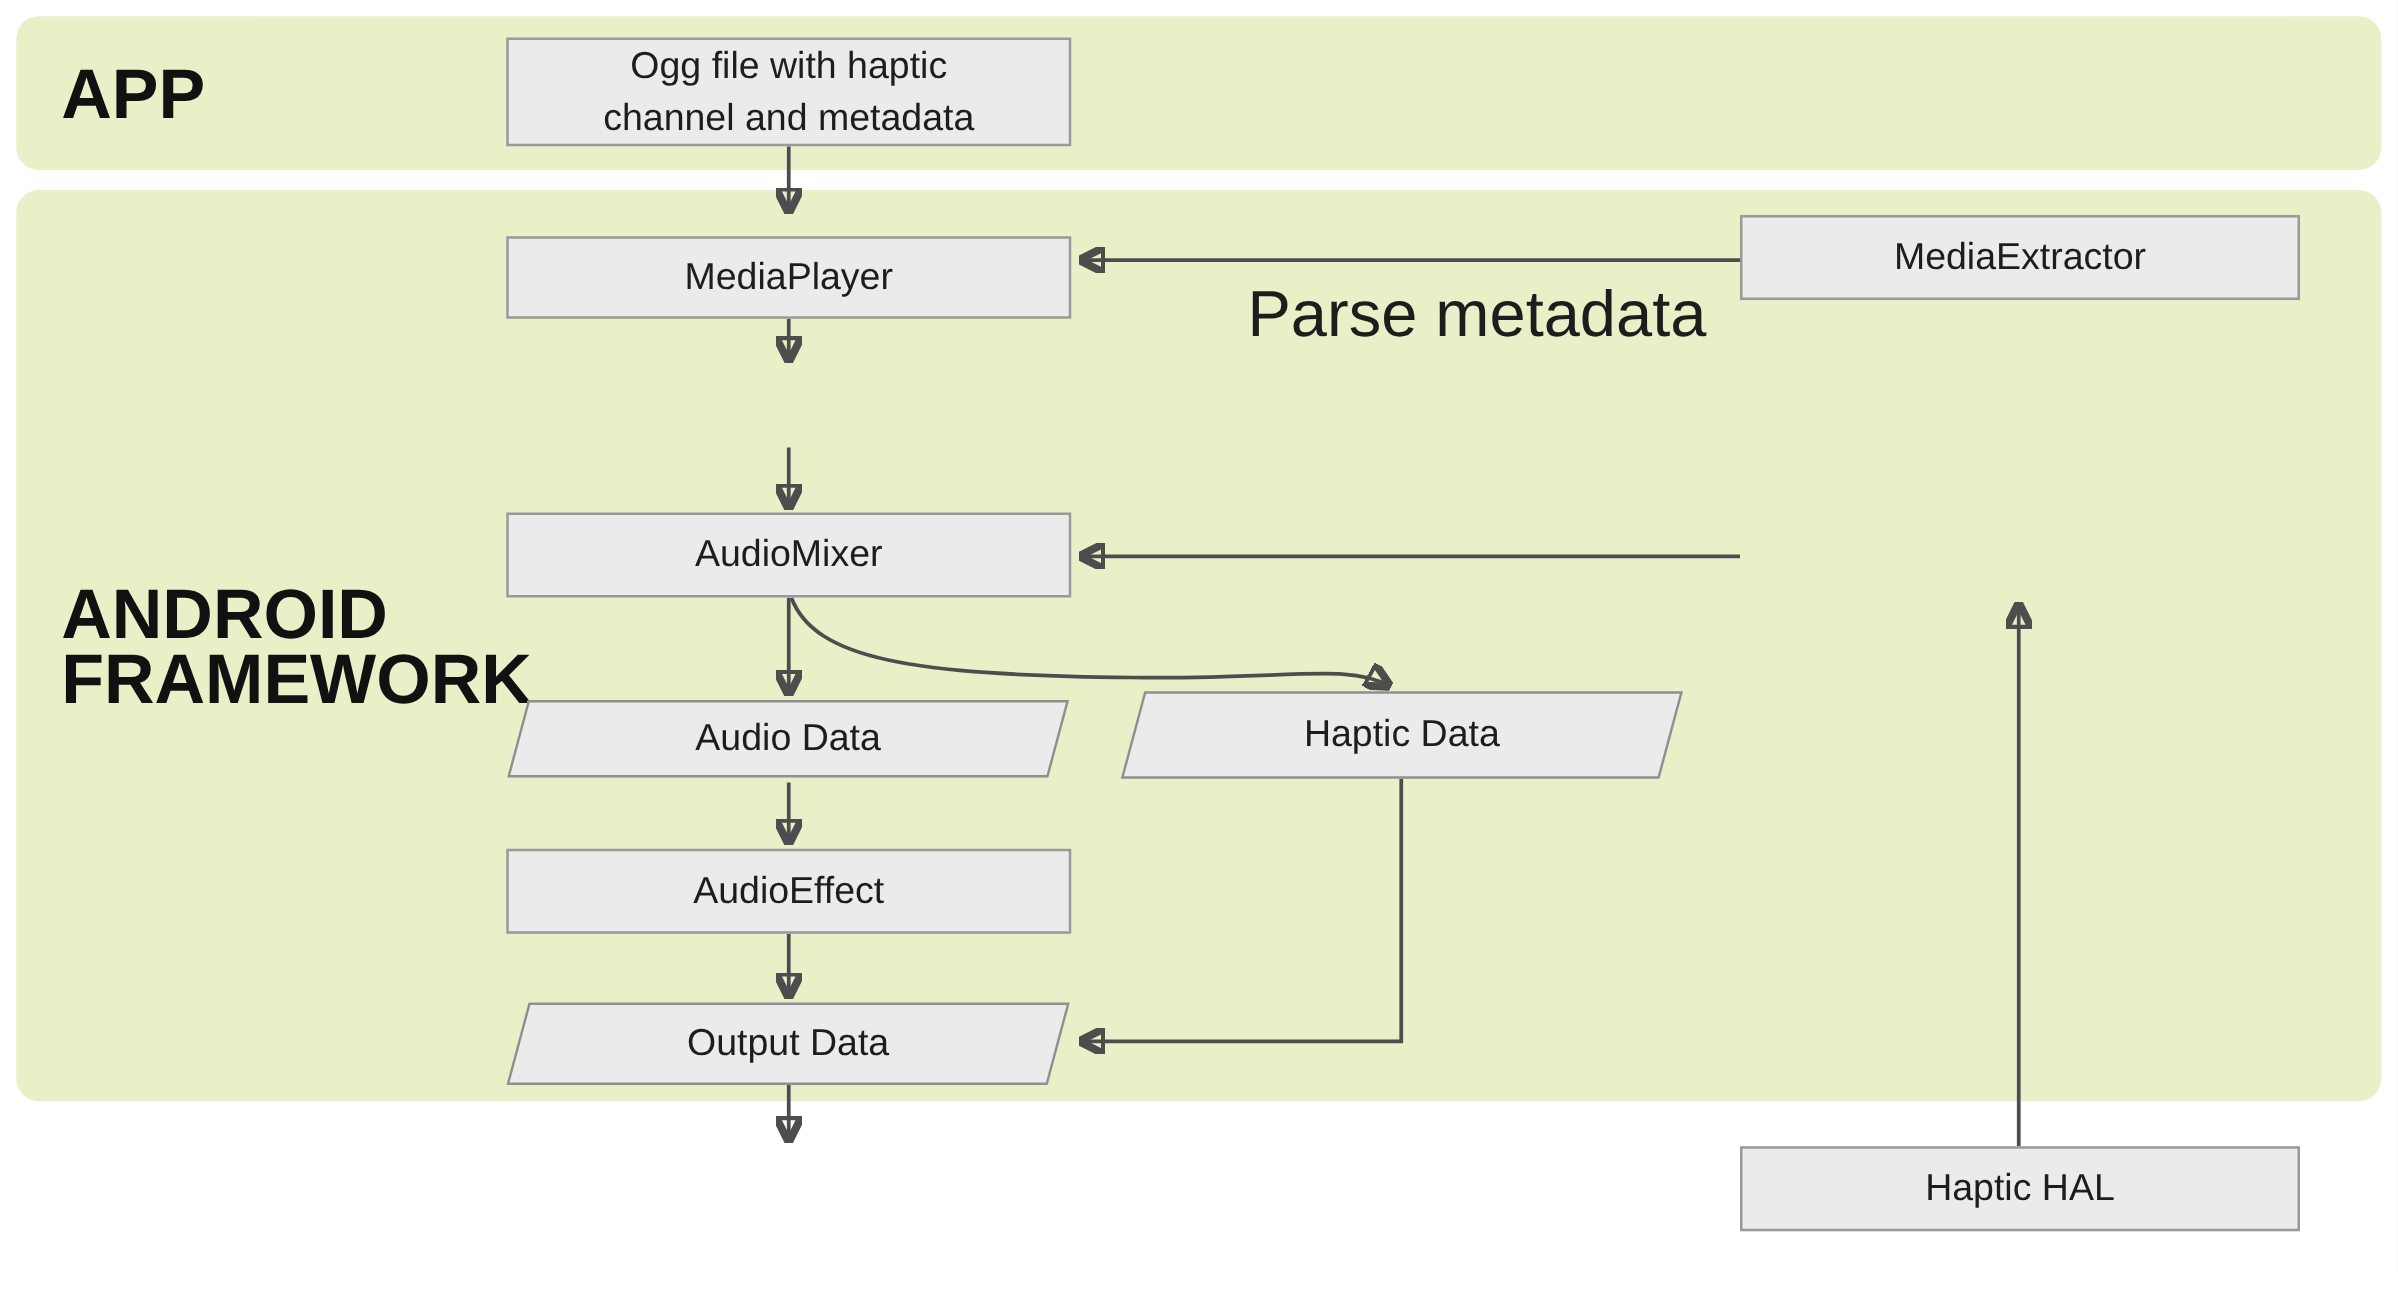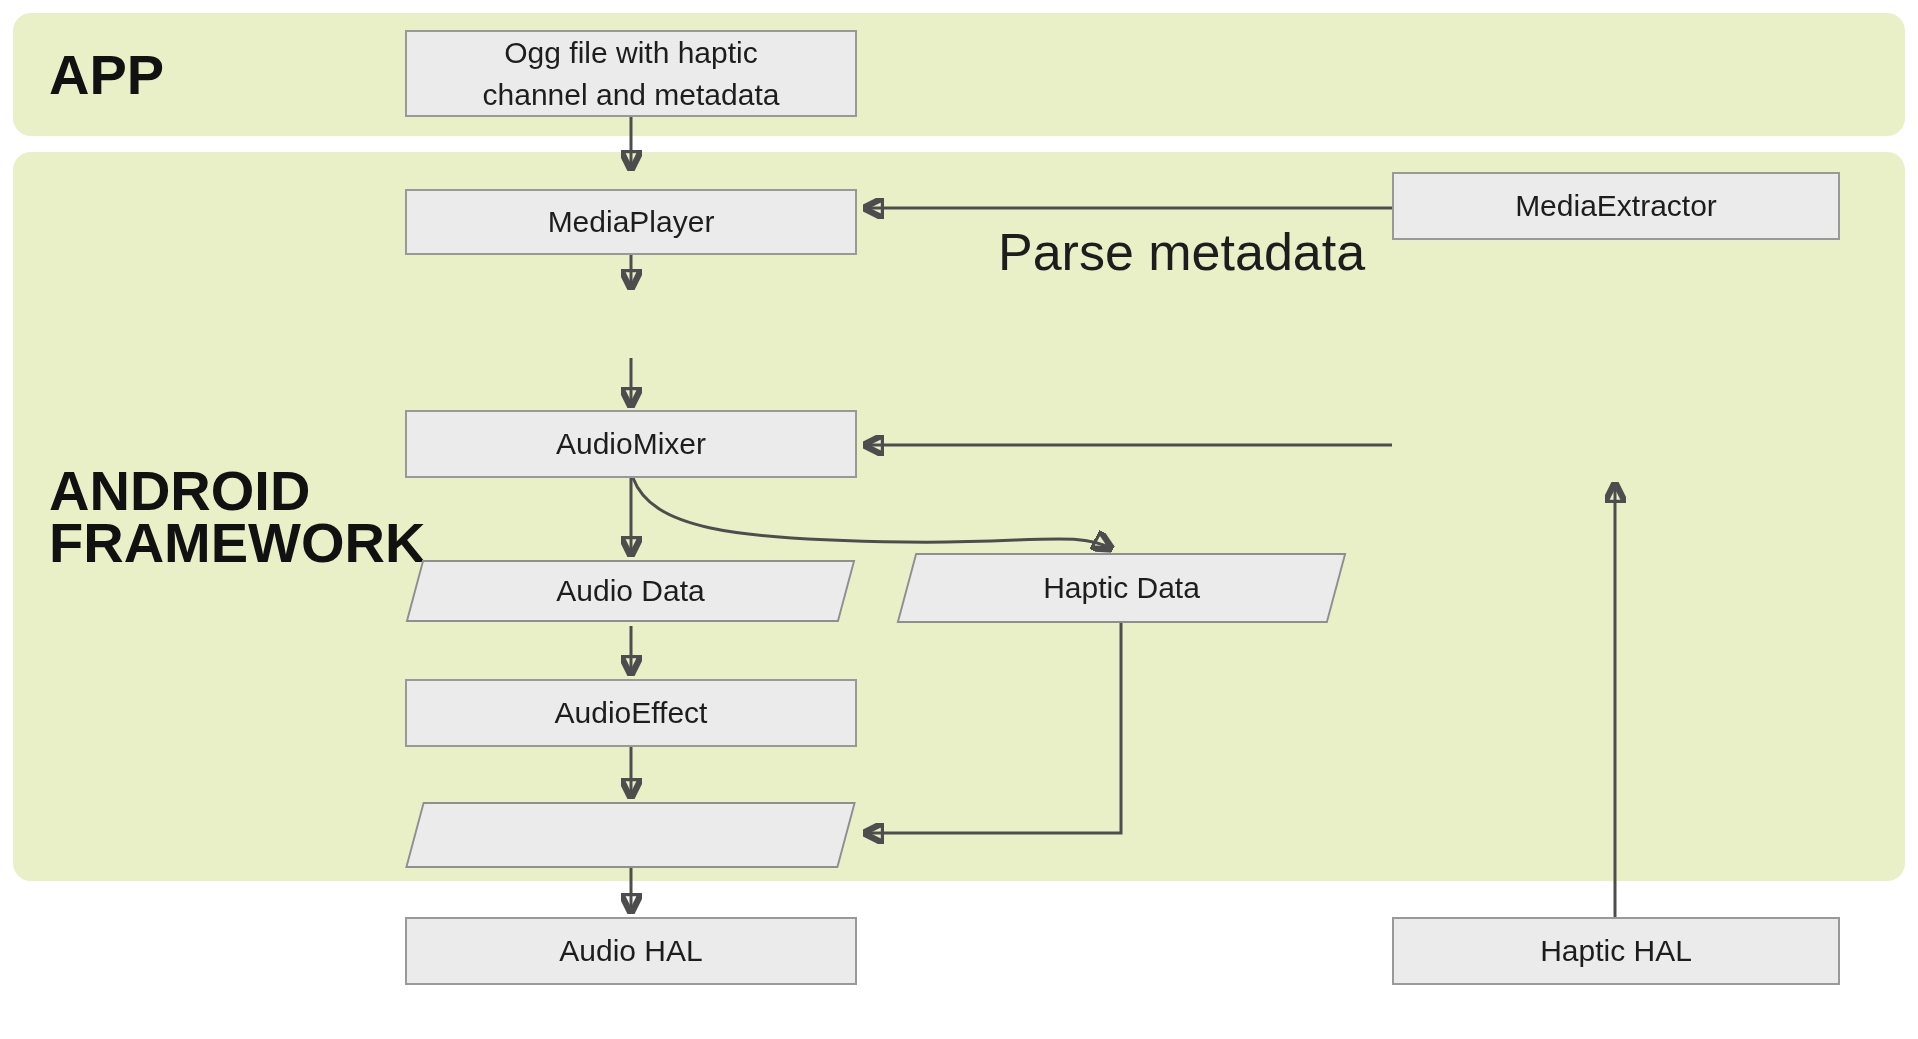--- a/index.html
+++ b/index.html
@@ -125,23 +125,21 @@
   </div>
   <div class="node" style="left:414px;top:560px;width:433px;height:62px;">
     <div class="para-bg"></div>
     <span class="node-label">Audio Data</span>
   </div>
   <div class="node rect" style="left:405px;top:679px;width:452px;height:68px;">
     <span class="node-label">AudioEffect</span>
   </div>
   <div class="node" style="left:414px;top:802px;width:433px;height:66px;">
     <div class="para-bg"></div>
-  </div>
-  <div class="node rect" style="left:405px;top:917px;width:452px;height:68px;">
-    <span class="node-label">Audio HAL</span>
+    <span class="node-label">Output Data</span>
   </div>
 
   <div class="node" style="left:906px;top:553px;width:431px;height:70px;">
     <div class="para-bg"></div>
     <span class="node-label">Haptic Data</span>
   </div>
 
   <div class="node rect" style="left:1392px;top:172px;width:448px;height:68px;">
     <span class="node-label">MediaExtractor</span>
   </div>

